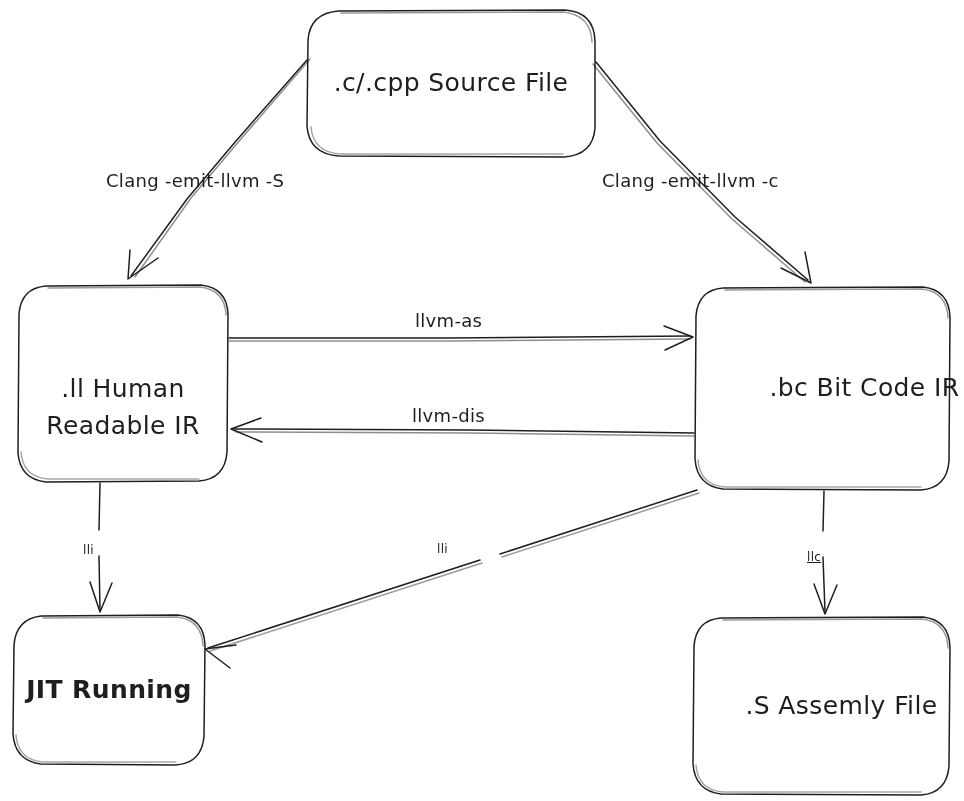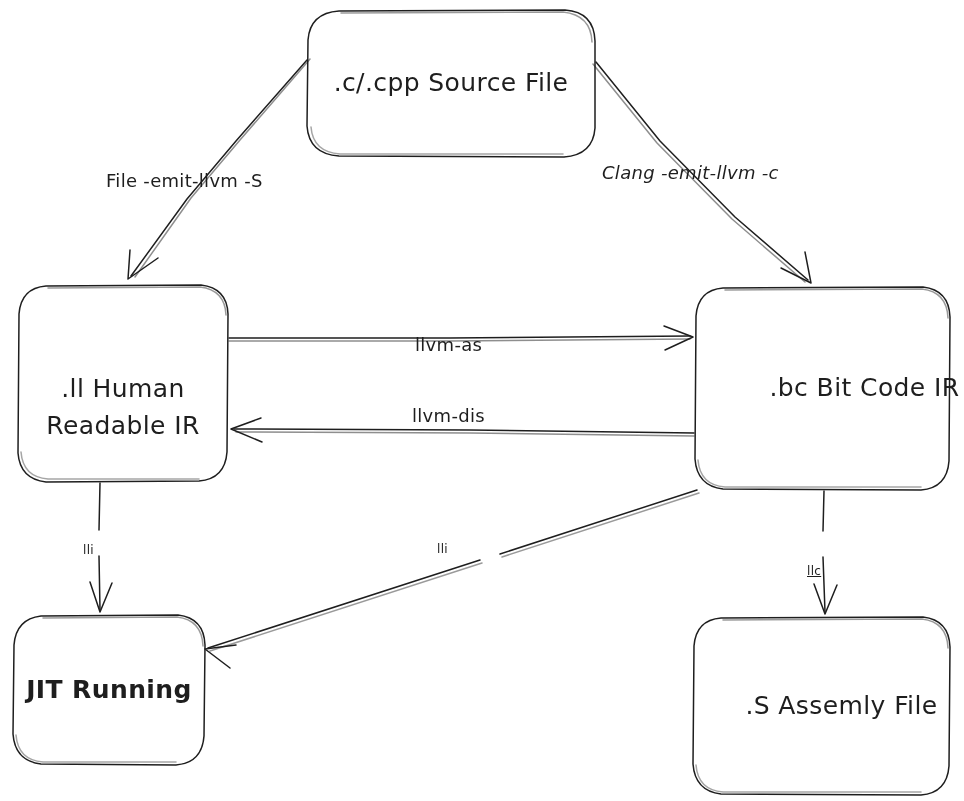--- a/index.html
+++ b/index.html
@@ -140,33 +140,33 @@
 
   <div class="node-label" style="left:18px; top:285px; width:210px; height:245px;">.ll Human
 Readable IR</div>
 
   <div class="node-label" style="left:695px; top:287px; width:275px; height:203px;padding-left:32px;">.bc Bit Code IR</div>
 
   <div class="node-label" style="left:13px; top:615px; width:192px; height:150px;font-weight:bold;">JIT Running</div>
 
   <div class="node-label" style="left:693px; top:617px; width:257px; height:178px;padding-left:20px;">.S Assemly File</div>
 
-  <div class="edge-label" style="left:106px; top:170px;">File -emit-llvm -S</div>
+  <div class="edge-label" style="left:106px; top:170px;">Clang -emit-llvm -S</div>
 
-  <div class="edge-label" style="left:602px; top:162px;font-style:italic;">Clang -emit-llvm -c</div>
+  <div class="edge-label" style="left:602px; top:170px;">Clang -emit-llvm -c</div>
 
-  <div class="edge-label" style="left:415px; top:310px;margin-top:24px;">llvm-as</div>
+  <div class="edge-label" style="left:415px; top:310px;">llvm-as</div>
 
   <div class="edge-label" style="left:412px; top:405px;">llvm-dis</div>
 
   <div class="edge-label small" style="left:83px; top:543px;">lli</div>
 
   <div class="edge-label small" style="left:437px; top:542px;">lli</div>
 
-  <div class="edge-label small" style="left:807px; top:564px;text-decoration:underline;">llc</div>
+  <div class="edge-label small" style="left:807px; top:550px;text-decoration:underline;">llc</div>
 
   <div class="hit" style="left:307px; top:10px; width:288px; height:147px;"></div>
   <div class="hit" style="left:18px; top:285px; width:210px; height:197px;"></div>
   <div class="hit" style="left:695px; top:287px; width:255px; height:203px;"></div>
   <div class="hit" style="left:13px; top:615px; width:192px; height:150px;"></div>
   <div class="hit" style="left:693px; top:617px; width:257px; height:178px;"></div>
 
 </div>
 
 </body></html>

